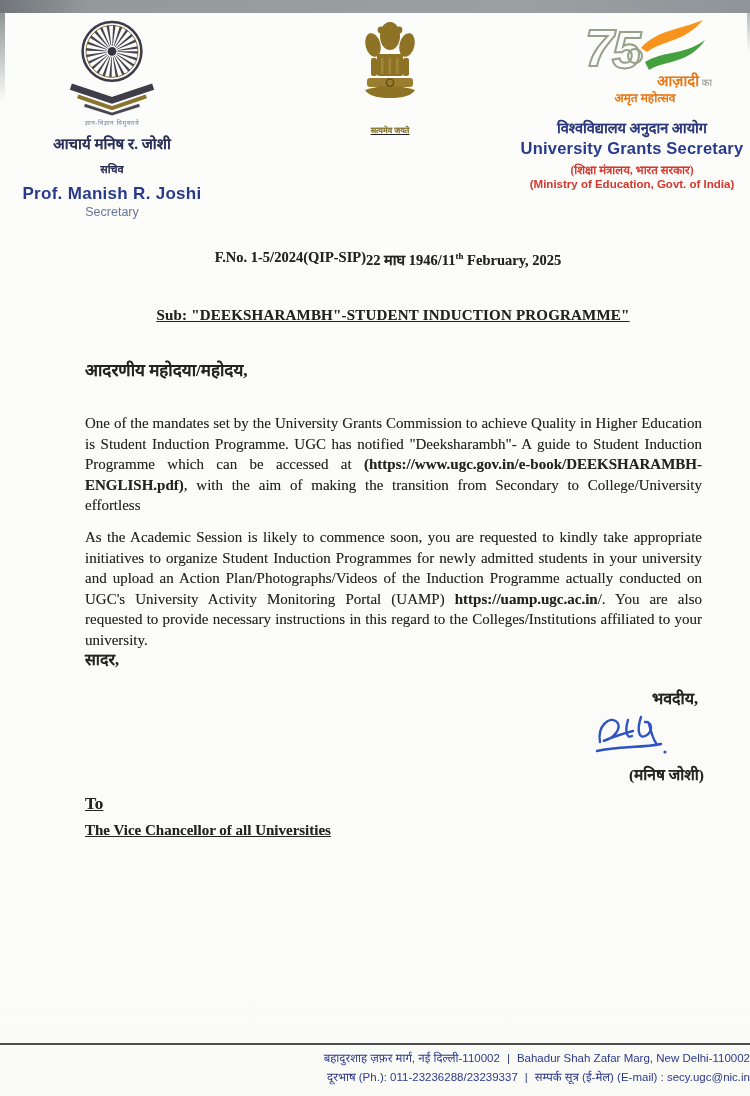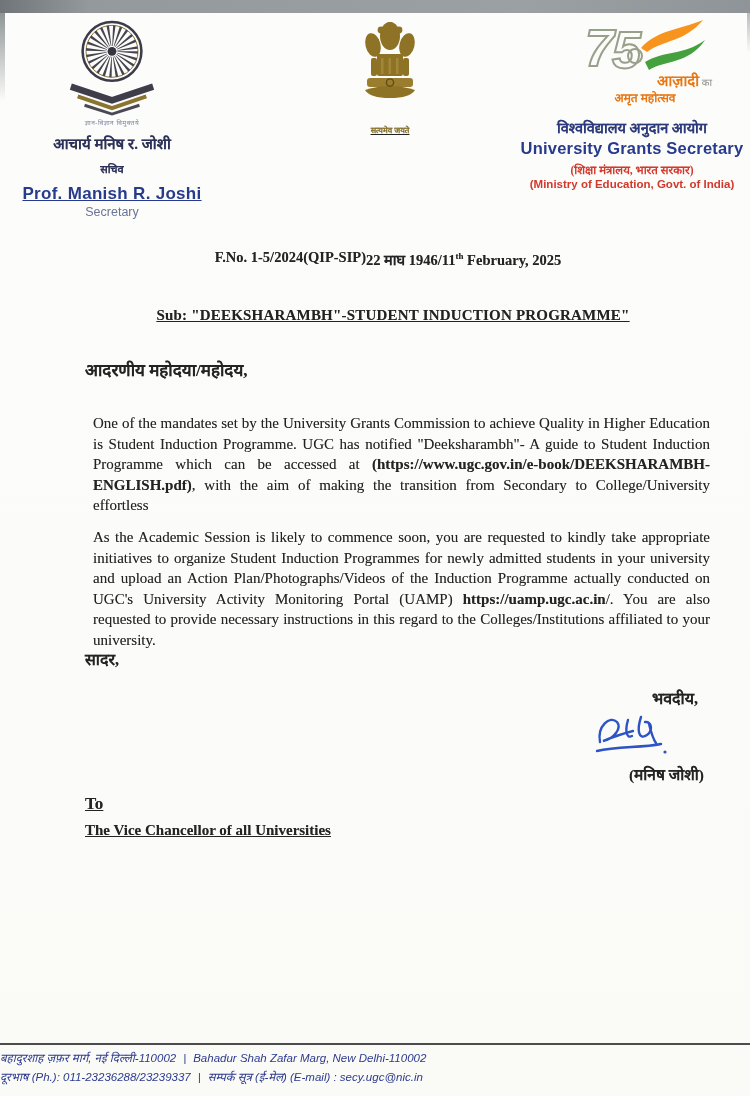--- a/index.html
+++ b/index.html
@@ -18,21 +18,21 @@
     background:linear-gradient(180deg,#b9bdbe 0%,rgba(250,250,247,0) 100%);}
 
   
   .hdr-left{position:absolute;left:12px;top:16px;width:200px;text-align:center;}
   .hdr-left svg{display:block;margin:0 auto;}
   .logo-motto{font-size:6.5px;color:#7b87a0;letter-spacing:.5px;margin-top:-2px;
     font-family:"Liberation Sans",sans-serif;}
   .name-hi{margin-top:6px;font-size:15px;font-weight:bold;color:#2a3058;}
   .title-hi{font-size:11px;font-weight:bold;color:#2a3058;margin-top:8px;}
   .name-en{margin-top:8px;font-size:17px;font-weight:bold;color:#273a8c;
-    font-family:"Liberation Sans",sans-serif;letter-spacing:.3px;text-decoration:underline;}
+    font-family:"Liberation Sans",sans-serif;letter-spacing:.3px;}
   .title-en{font-size:12.5px;color:#6a7598;font-family:"Liberation Sans",sans-serif;margin-top:1px;}
 
   .hdr-center{position:absolute;left:338px;top:20px;width:104px;text-align:center;text-decoration:underline;}
   .emblem-caption{font-size:8px;color:#8a7428;font-weight:bold;margin-top:0px;}
 
   .hdr-right{position:absolute;left:518px;top:16px;width:228px;text-align:center;}
   .amrit-line1{margin-top:-14px;font-size:15px;font-weight:bold;color:#e87613;
     text-align:right;padding-right:34px;}
   .amrit-line1 .ka{font-size:10px;color:#8a8a8a;font-weight:normal;}
   .amrit-line2{font-size:12px;font-weight:bold;color:#e87613;text-align:center;
@@ -46,36 +46,36 @@
 
   
   .scan-text{text-shadow:0 0 .5px rgba(40,40,40,.38);}
   .ref-row{position:absolute;left:85px;top:249px;width:606px;display:flex;
     justify-content:center;font-weight:bold;font-size:14.5px;}
   .ref-date sup{font-size:9px;}
   .subject{position:absolute;left:85px;top:307px;width:616px;text-align:center;
     font-weight:bold;font-size:15px;text-decoration:underline;letter-spacing:.2px;}
   .salutation{position:absolute;left:85px;top:358px;font-size:17px;font-weight:bold;}
   .para{position:absolute;left:85px;width:617px;font-size:15px;line-height:20.5px;
-    text-align:justify;margin-left:8px;}
+    text-align:justify;}
   .para1{top:398px;}
   .para2{top:512px;}
   .regards{position:absolute;left:85px;top:648px;font-size:16px;font-weight:bold;}
   .closing{position:absolute;right:52px;top:687px;font-size:16px;font-weight:bold;}
   .signature{position:absolute;left:593px;top:710px;}
   .signatory{position:absolute;right:46px;top:763px;font-size:15.5px;font-weight:bold;}
   .to-label{position:absolute;left:85px;top:794px;font-size:17px;font-weight:bold;
     text-decoration:underline;}
   .addressee{position:absolute;left:85px;top:822px;font-size:15px;font-weight:bold;
     text-decoration:underline;}
 
   
   .footer-rule{position:absolute;left:0;top:1043px;width:750px;height:2px;background:#4c4c4c;}
-  .footer{position:absolute;left:0;top:1049px;width:750px;text-align:left;
-    font-family:"Liberation Sans",sans-serif;color:#2c3a8e;font-size:11.5px;line-height:19px;font-style:italic;}
+  .footer{position:absolute;left:0;top:1049px;width:750px;text-align:right;
+    font-family:"Liberation Sans",sans-serif;color:#2c3a8e;font-size:11.5px;line-height:19px;}
   .footer .sep{padding:0 7px;color:#2c3a8e;}
 </style>
 </head>
 <body>
 
 <div class="page">
 
   <div class="scan-top-bar"></div>
   <div class="scan-left-smudge"></div>
   <div class="scan-right-smudge"></div>

